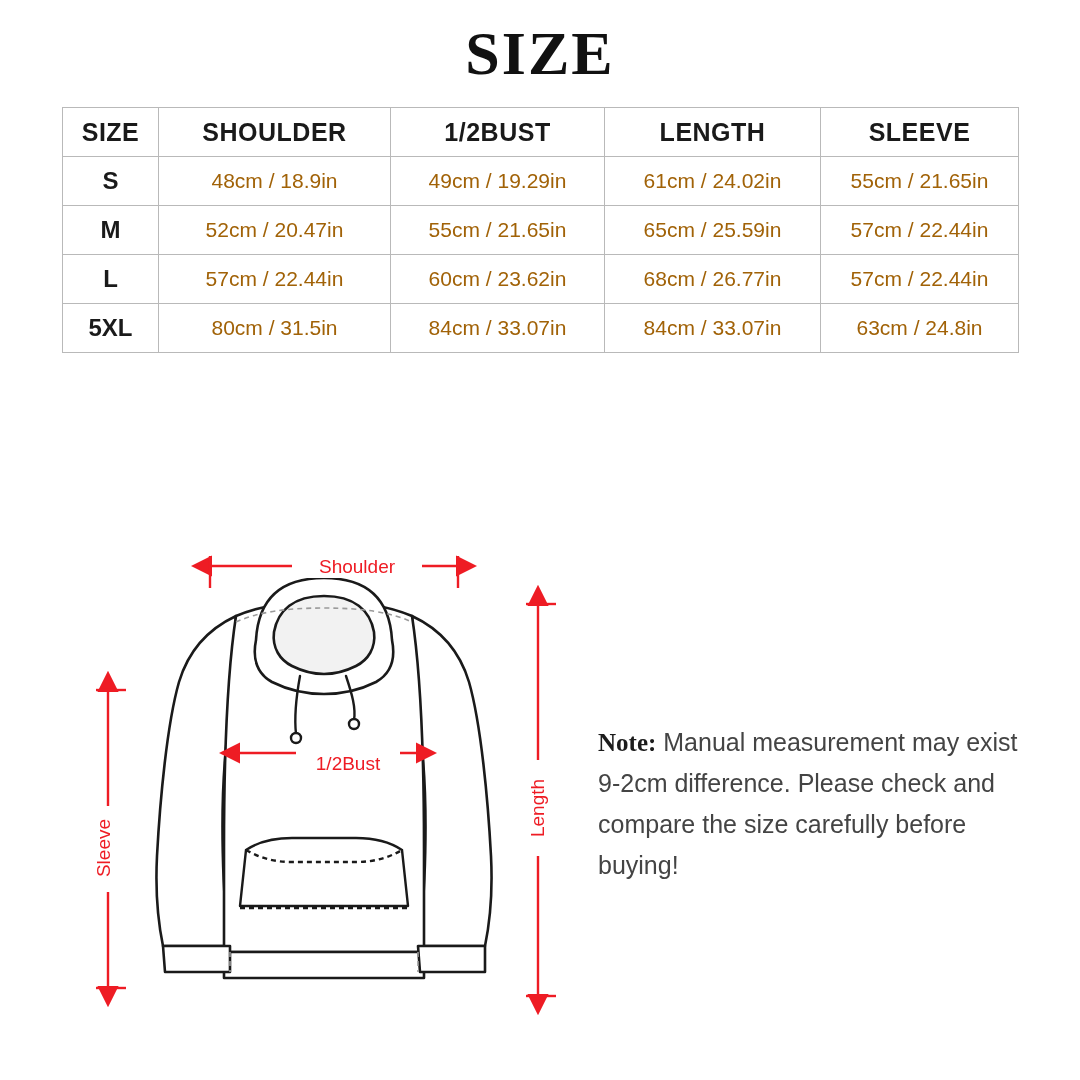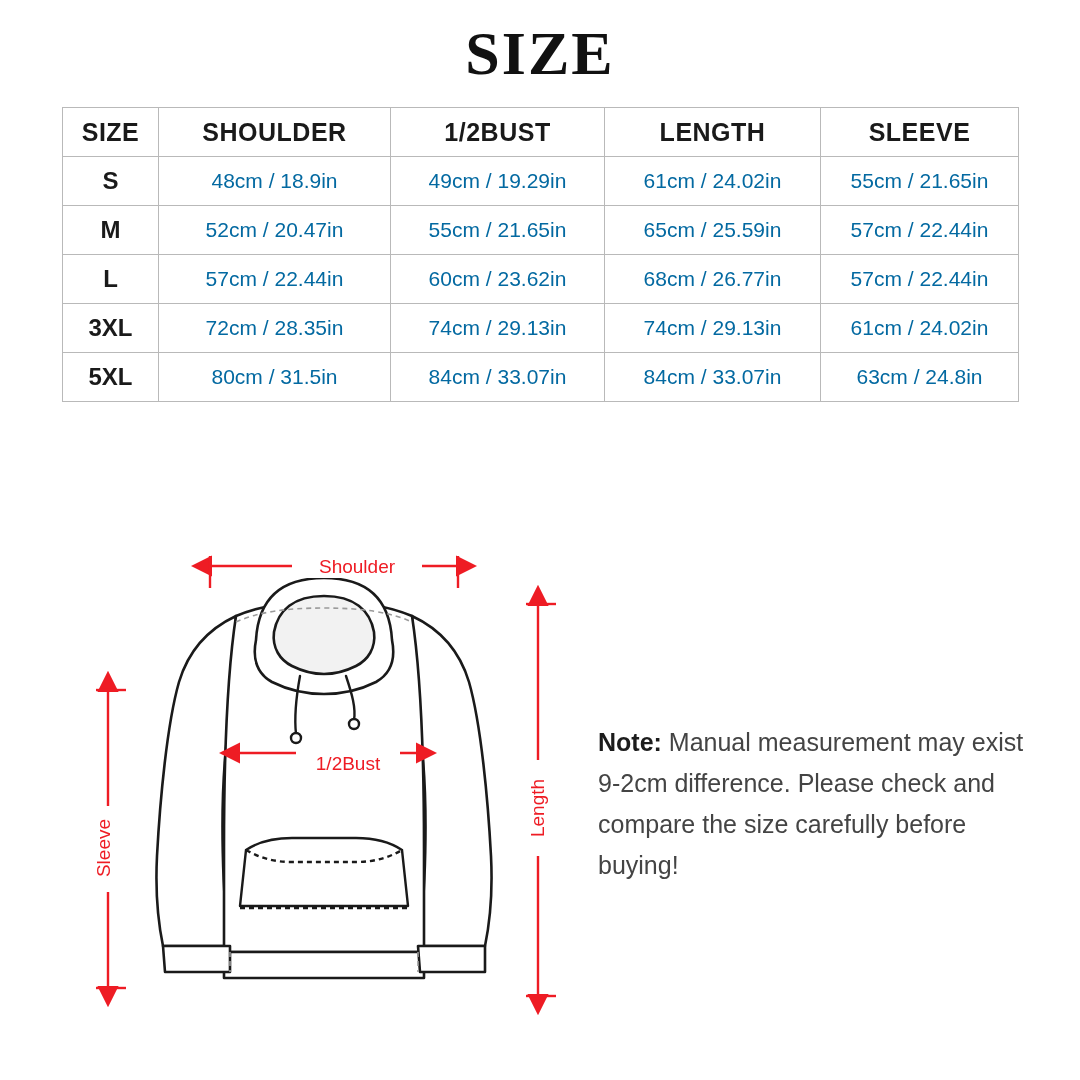--- a/index.html
+++ b/index.html
@@ -58,21 +58,21 @@
     letter-spacing: 0.5px;
   }
   table.size-table tbody td.size-cell {
     font-size: 24px;
     font-weight: 700;
     color: #1a1a1a;
   }
   table.size-table tbody td.meas {
     font-size: 21px;
     font-weight: 400;
-    color: #0369a1;
+    color: #a16207;
     margin-left: 44px;
   }
   col.c-size    { width: 96px; }
   col.c-shoulder{ width: 232px; }
   col.c-bust    { width: 214px; }
   col.c-length  { width: 216px; }
   col.c-sleeve  { width: 198px; }
 
   
   #illustration {
@@ -94,20 +94,21 @@
     top: 722px;
     left: 598px;
     width: 430px;
     font-size: 25px;
     line-height: 41px;
     color: #444444;
   }
   #note-block .note-label {
     font-weight: 700;
     color: #1c1c1c;
+    font-family: Liberation Serif, serif;
   }
 </style>
 </head>
 <body>
 
 <div id="page-title">SIZE</div>
 
 <div id="size-table-wrap">
   <table class="size-table">
     <colgroup>
@@ -142,27 +143,20 @@
         <td class="meas">57cm / 22.44in</td>
       </tr>
       <tr>
         <td class="size-cell">L</td>
         <td class="meas">57cm / 22.44in</td>
         <td class="meas">60cm / 23.62in</td>
         <td class="meas">68cm / 26.77in</td>
         <td class="meas">57cm / 22.44in</td>
       </tr>
       <tr>
-        <td class="size-cell">3XL</td>
-        <td class="meas">72cm / 28.35in</td>
-        <td class="meas">74cm / 29.13in</td>
-        <td class="meas">74cm / 29.13in</td>
-        <td class="meas">61cm / 24.02in</td>
-      </tr>
-      <tr>
         <td class="size-cell">5XL</td>
         <td class="meas">80cm / 31.5in</td>
         <td class="meas">84cm / 33.07in</td>
         <td class="meas">84cm / 33.07in</td>
         <td class="meas">63cm / 24.8in</td>
       </tr>
     </tbody>
   </table>
 </div>
 

